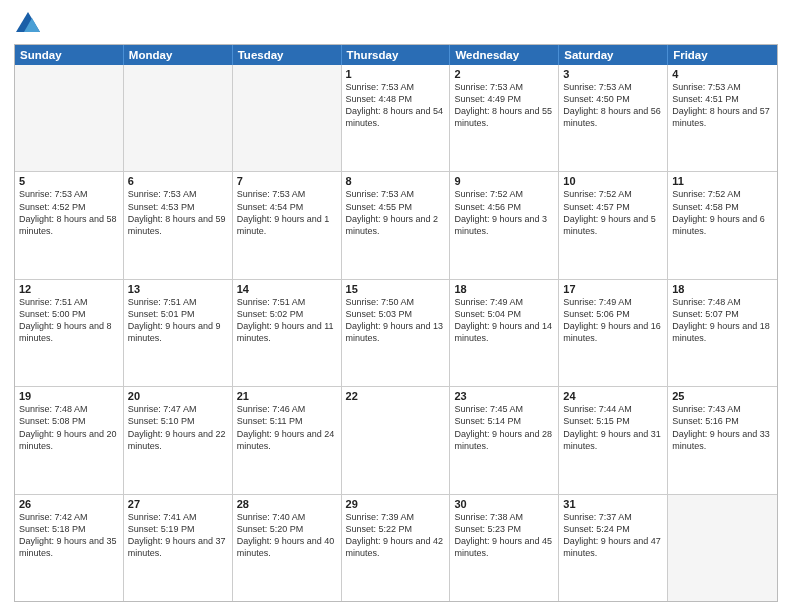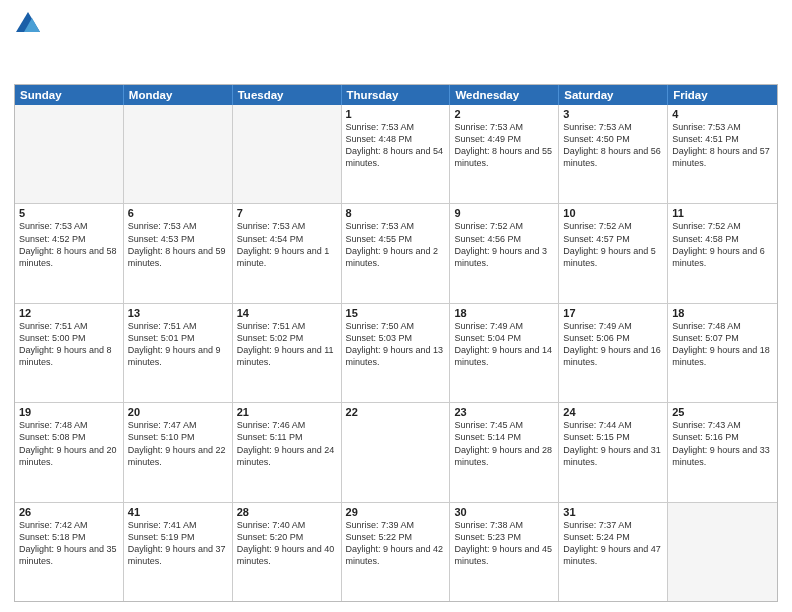--- a/index.html
+++ b/index.html
@@ -10,21 +10,20 @@
       height: 612px;
       overflow: hidden;
     }
     .page {
       width: 792px;
       height: 612px;
       background: #fff;
       display: flex;
       flex-direction: column;
       padding: 10px 14px 10px 14px;
-      gap: 40px;
     }
     .header {
       display: flex;
       align-items: flex-start;
       justify-content: space-between;
       margin-bottom: 6px;
     }
     .logo {
       display: flex;
       align-items: center;
@@ -335,21 +334,21 @@
         </div>
         <div class="week-row">
           <div class="day-cell">
             <span class="day-number">26</span>
             <div class="day-info">Sunrise: 7:42 AM
 Sunset: 5:18 PM
 Daylight: 9 hours
 and 35 minutes.</div>
           </div>
           <div class="day-cell">
-            <span class="day-number">41</span>
+            <span class="day-number">27</span>
             <div class="day-info">Sunrise: 7:41 AM
 Sunset: 5:19 PM
 Daylight: 9 hours
 and 37 minutes.</div>
           </div>
           <div class="day-cell">
             <span class="day-number">28</span>
             <div class="day-info">Sunrise: 7:40 AM
 Sunset: 5:20 PM
 Daylight: 9 hours

